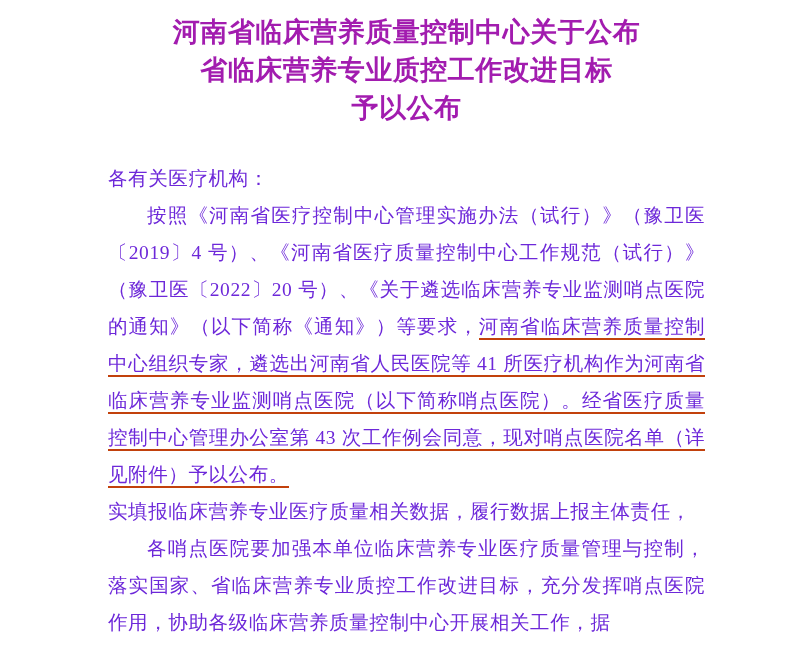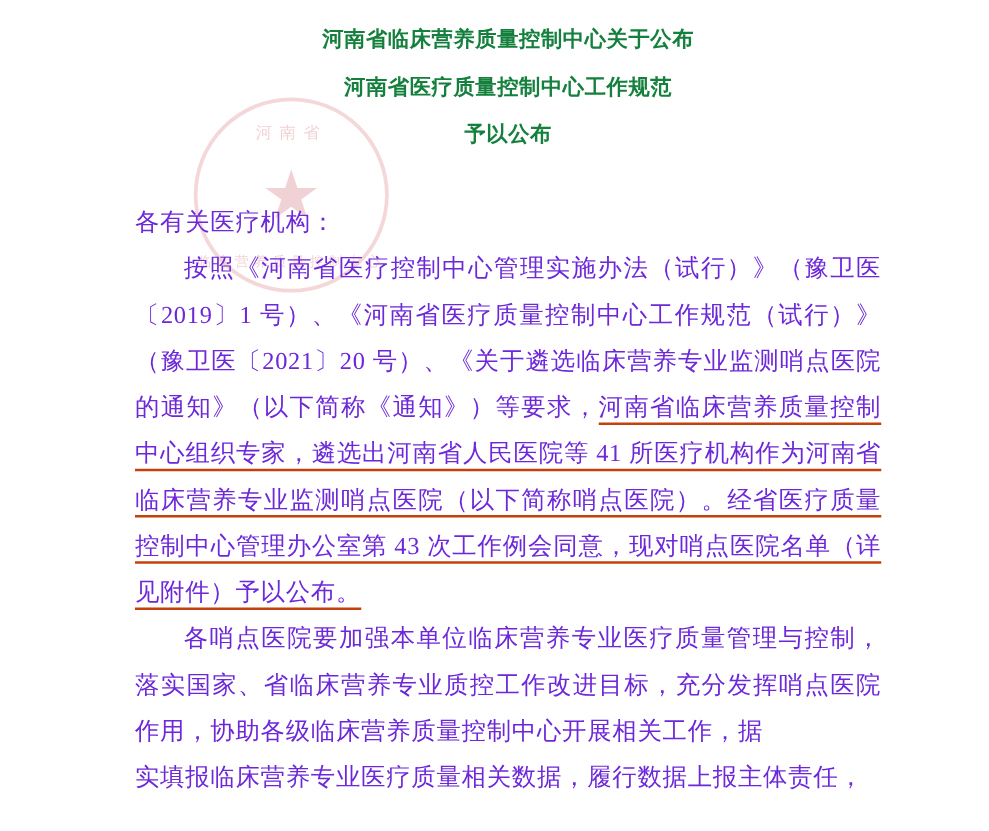--- a/index.html
+++ b/index.html
@@ -18,24 +18,24 @@
   .page {
     position: relative;
     width: 791px;
     height: 665px;
     box-sizing: border-box;
     padding: 14px 86px 0 108px;
   }
   .doc-title {
     text-align: center;
     font-weight: bold;
-    font-size: 17px;
+    font-size: 27px;
     line-height: 36px;
     letter-spacing: 0.5px;
-    color: #15803d;
+    color: #a21caf;
     margin: 0;
     padding: 0;
   }
   .doc-title .tline {
     display: block;
     white-space: nowrap;
   }
   .title-line-2 { margin-top: 2px; }
   .title-line-3 { margin-top: 2px; }
 
@@ -103,42 +103,37 @@
     width: 791px;
     height: 10px;
     background: #ffffff;
   }
 </style>
 </head>
 <body>
 
 <div class="page">
 
-  <div class="seal">
-    <div class="seal-text-top">河南省</div>
-    <div class="star">★</div>
-    <div class="seal-text-bottom">临床营养质量控制中心</div>
-  </div>
 
   <h1 class="doc-title">
     <span class="tline title-line-1">河南省临床营养质量控制中心关于公布</span>
-    <span class="tline title-line-2">河南省医疗质量控制中心工作规范</span>
+    <span class="tline title-line-2">省临床营养专业质控工作改进目标</span>
     <span class="tline title-line-3">予以公布</span>
   </h1>
 
   <div class="body-text">
     <p class="para">各有关医疗机构：</p>
 
     <p class="para indent">
-      <span>按照《河南省医疗控制中心管理实施办法（试行）》（豫卫医〔2019〕1 号）、《河南省医疗质量控制中心工作规范（试行）》（豫卫医〔2021〕20 号）、《关于遴选临床营养专业监测哨点医院的通知》（以下简称《通知》）等要求，</span><span class="u-red">河南省临床营养质量控制中心组织专家，遴选出河南省人民医院等 41 所医疗机构作为河南省临床营养专业监测哨点医院（以下简称哨点医院）。经省医疗质量控制中心管理办公室第 43 次工作例会同意，现对哨点医院名单（详见附件）予以公布。</span>
+      <span>按照《河南省医疗控制中心管理实施办法（试行）》（豫卫医〔2019〕4 号）、《河南省医疗质量控制中心工作规范（试行）》（豫卫医〔2022〕20 号）、《关于遴选临床营养专业监测哨点医院的通知》（以下简称《通知》）等要求，</span><span class="u-red">河南省临床营养质量控制中心组织专家，遴选出河南省人民医院等 41 所医疗机构作为河南省临床营养专业监测哨点医院（以下简称哨点医院）。经省医疗质量控制中心管理办公室第 43 次工作例会同意，现对哨点医院名单（详见附件）予以公布。</span>
+    </p>
+
+    <p class="para">
+      <span>实填报临床营养专业医疗质量相关数据，履行数据上报主体责任，</span>
     </p>
 
     <p class="para indent">
       <span>各哨点医院要加强本单位临床营养专业医疗质量管理与控制，落实国家、省临床营养专业质控工作改进目标，充分发挥哨点医院作用，协助各级临床营养质量控制中心开展相关工作，据</span>
-    </p>
-
-    <p class="para">
-      <span>实填报临床营养专业医疗质量相关数据，履行数据上报主体责任，</span>
     </p>
   </div>
 
   <div class="clip-bottom"></div>
 </div>
 
 </body></html>

